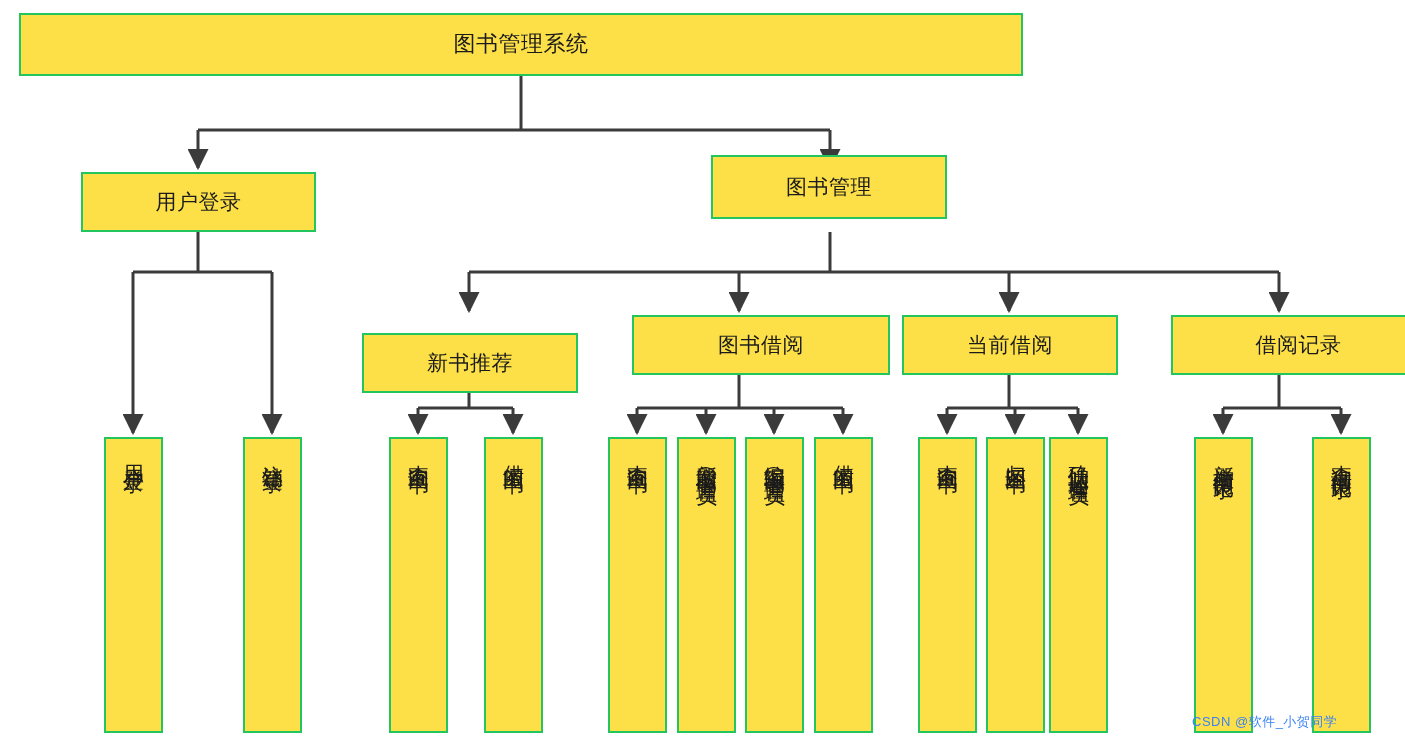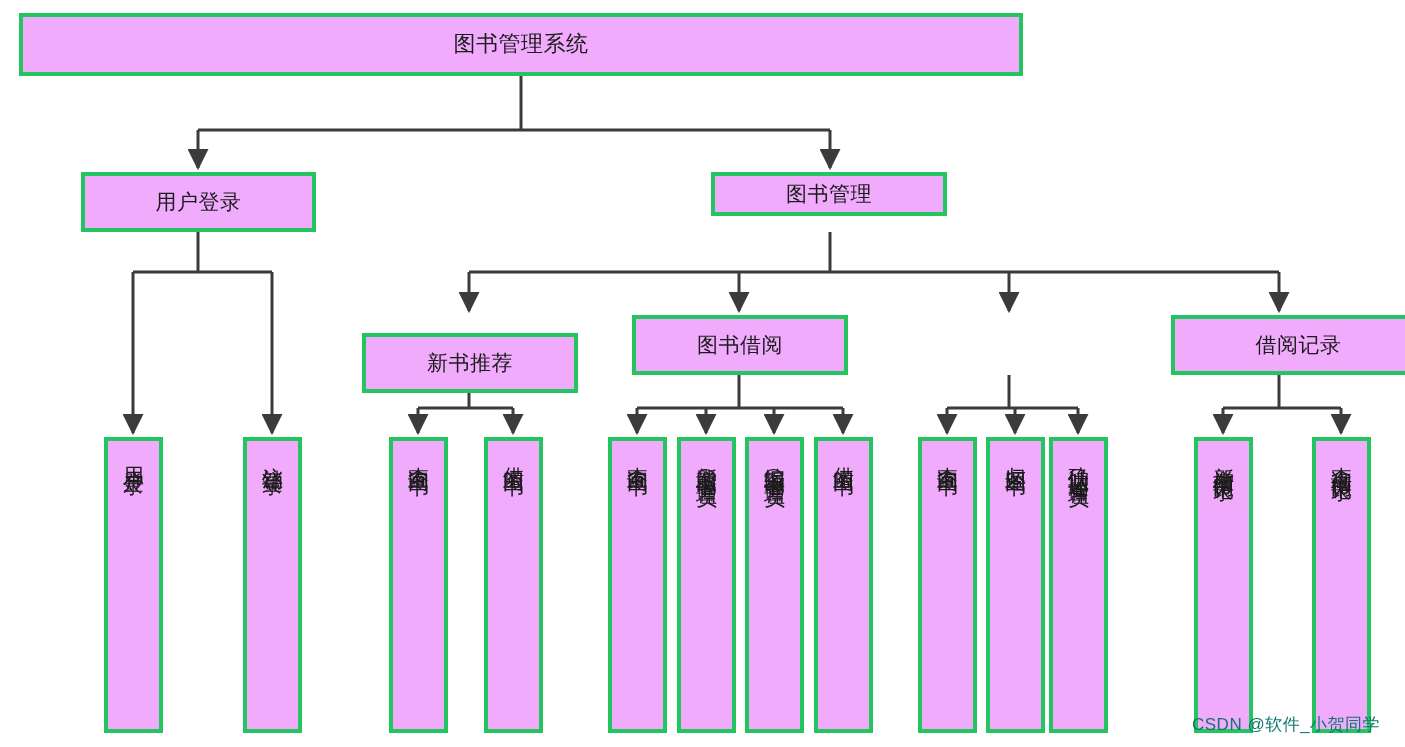--- a/index.html
+++ b/index.html
@@ -21,22 +21,22 @@
     position: absolute;
     left: 0;
     top: 0;
     width: 1405px;
     height: 747px;
     pointer-events: none;
   }
   .node {
     position: absolute;
     box-sizing: border-box;
-    background: #f0abfc;
-    border: 4px solid #22c55e;
+    background: #fde047;
+    border: 2px solid #22c55e;
     display: flex;
     align-items: center;
     justify-content: center;
     z-index: 2;
   }
   .node .label {
     color: #1b1b1b;
     font-size: 21px;
     line-height: 1.22;
     letter-spacing: 0.5px;
@@ -50,22 +50,22 @@
     line-height: 1.05;
     font-size: 21px;
   }
   .node.vertical {
     align-items: flex-start;
     padding-top: 9px;
   }
   .node.root .label { font-size: 22px; }
   .watermark {
     position: absolute;
-    color: #0f766e;
-    font-size: 17px;
+    color: #3b82f6;
+    font-size: 13px;
     letter-spacing: 0.5px;
     white-space: nowrap;
     z-index: 5;
   }
 </style>
 </head>
 <body>
 
 <div id="canvas">
 
@@ -119,29 +119,32 @@
     </g>
   </svg>
 
   <div class="node root" style="left:19px; top:13px; width:1004px; height:63px;">
     <span class="label">图书管理系统</span>
   </div>
 
   <div class="node" style="left:81px; top:172px; width:235px; height:60px;">
     <span class="label">用户登录</span>
   </div>
-  <div class="node" style="left:711px; top:172px; width:236px; height:44px;">
+  <div class="node" style="left:711px; top:155px; width:236px; height:64px;">
     <span class="label">图书管理</span>
   </div>
 
   <div class="node" style="left:362px; top:333px; width:216px; height:60px;">
     <span class="label">新书推荐</span>
   </div>
-  <div class="node" style="left:632px; top:315px; width:216px; height:60px;">
+  <div class="node" style="left:632px; top:315px; width:258px; height:60px;">
     <span class="label">图书借阅</span>
+  </div>
+  <div class="node" style="left:902px; top:315px; width:216px; height:60px;">
+    <span class="label">当前借阅</span>
   </div>
   <div class="node" style="left:1171px; top:315px; width:255px; height:60px;">
     <span class="label">借阅记录</span>
   </div>
 
   <div class="node vertical" style="left:104px; top:437px; width:59px; height:296px;">
     <span class="label">用户登录</span>
   </div>
   <div class="node vertical" style="left:243px; top:437px; width:59px; height:296px;">
     <span class="label">注销登录</span>

